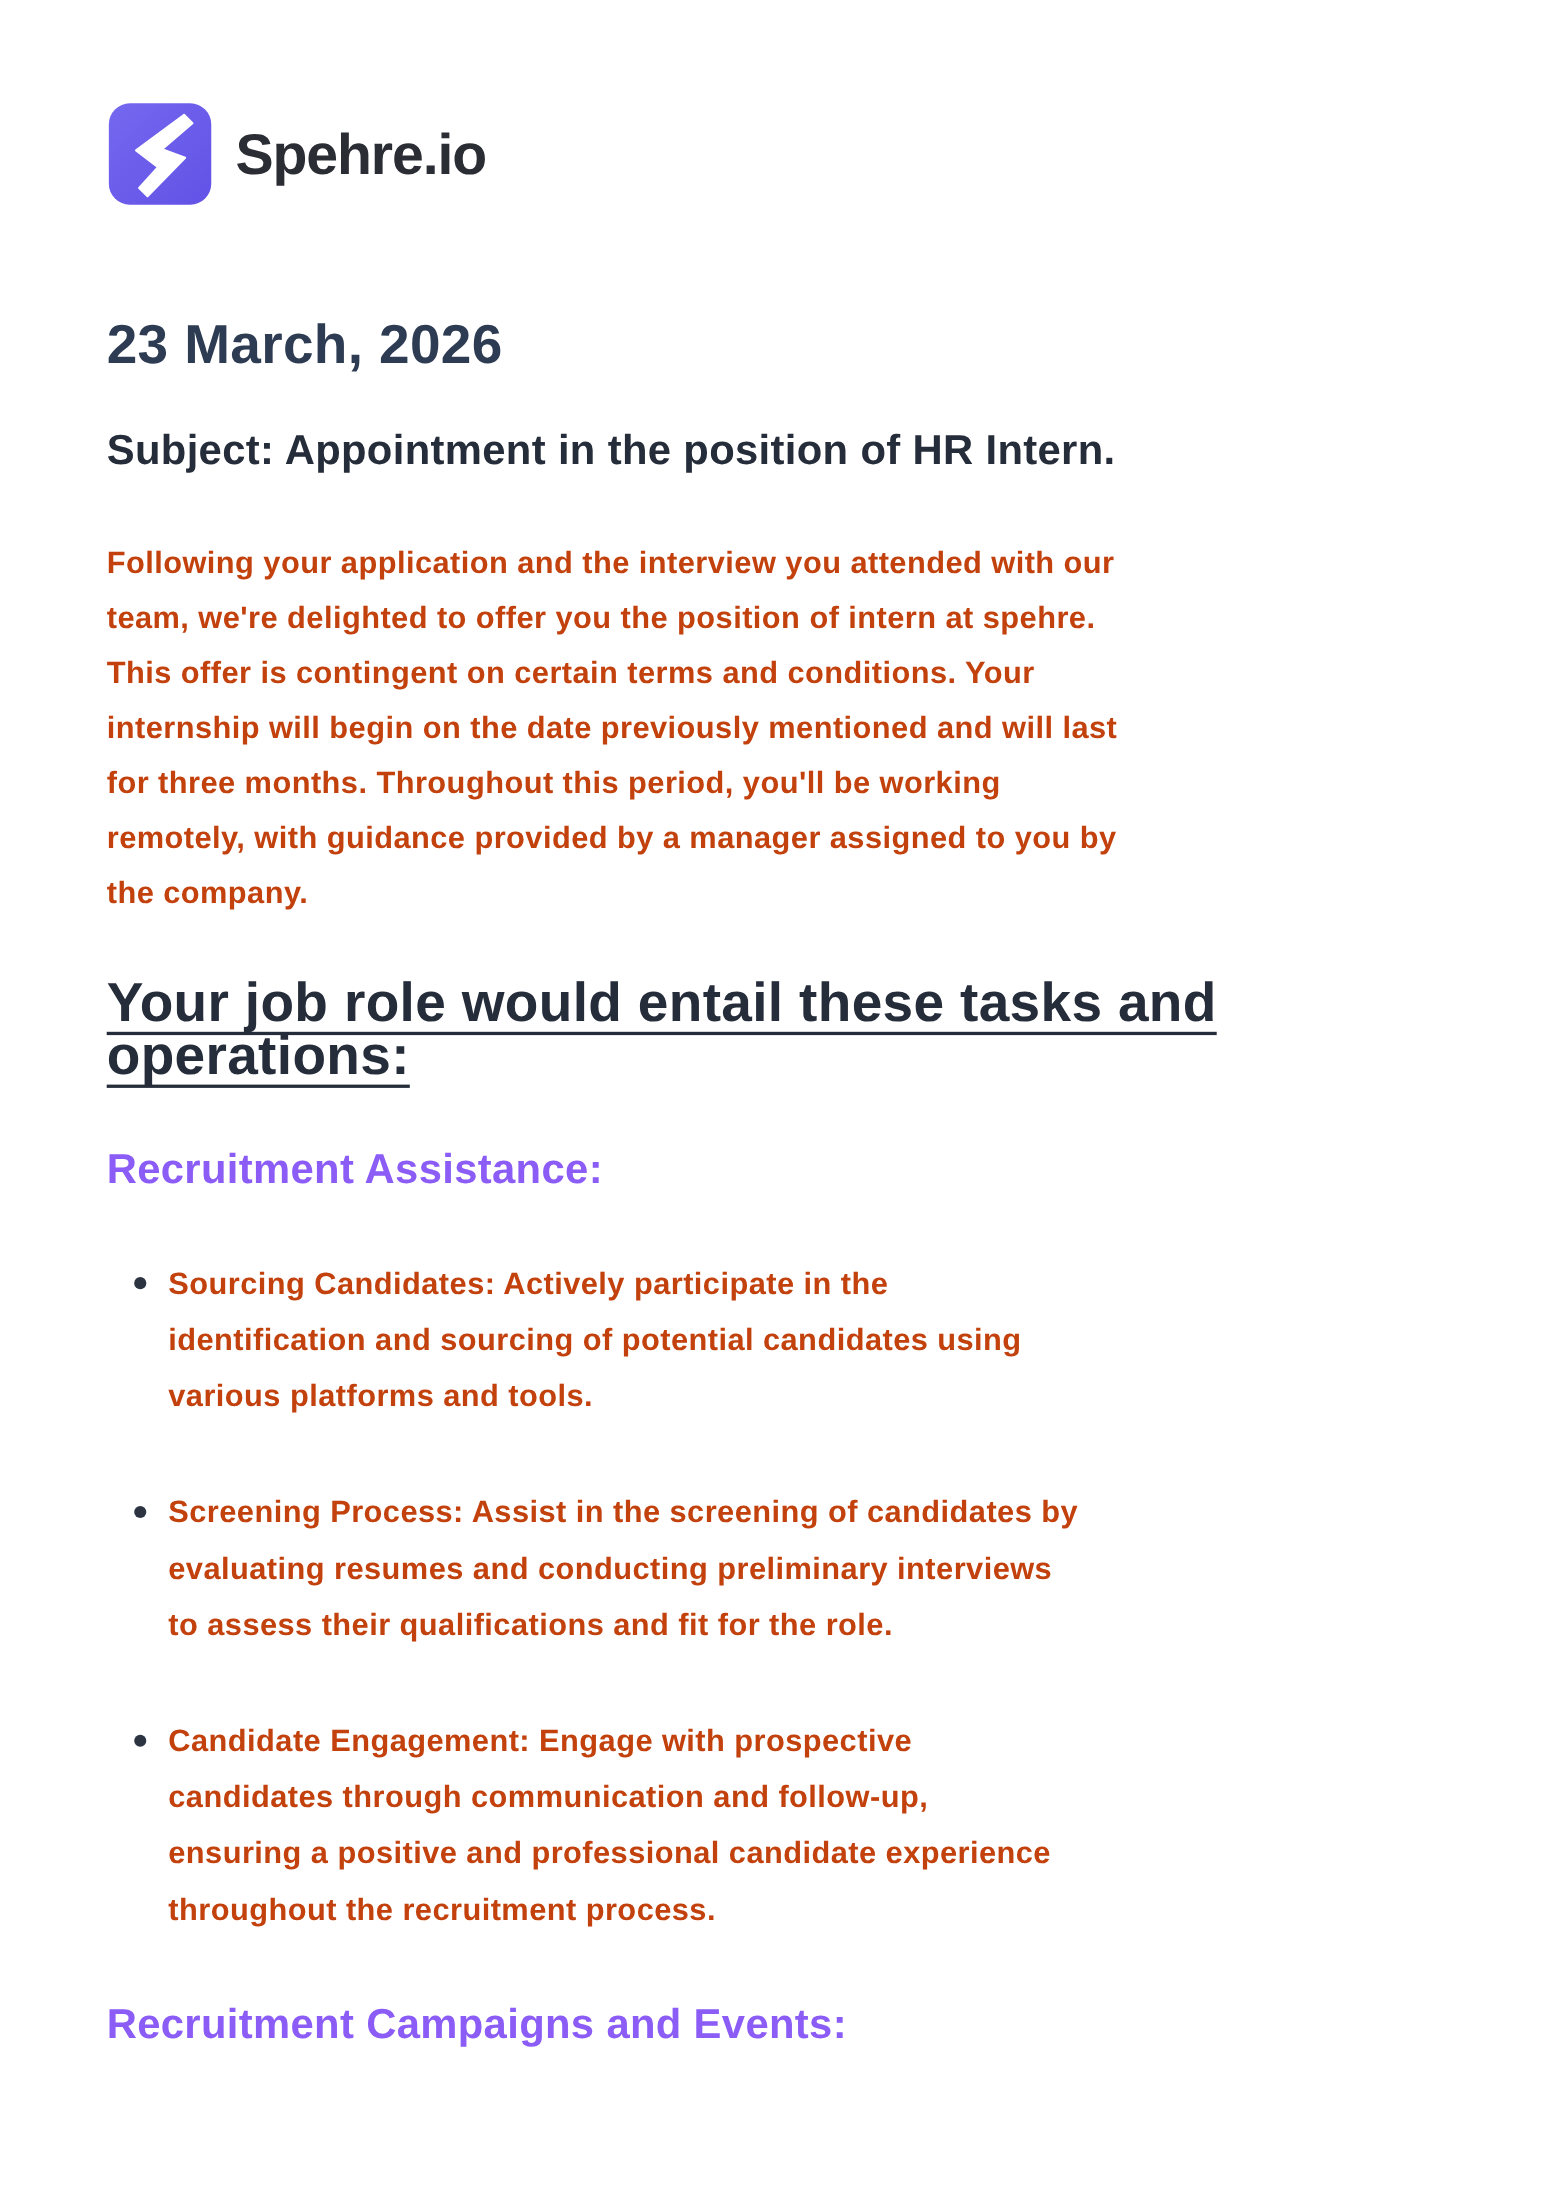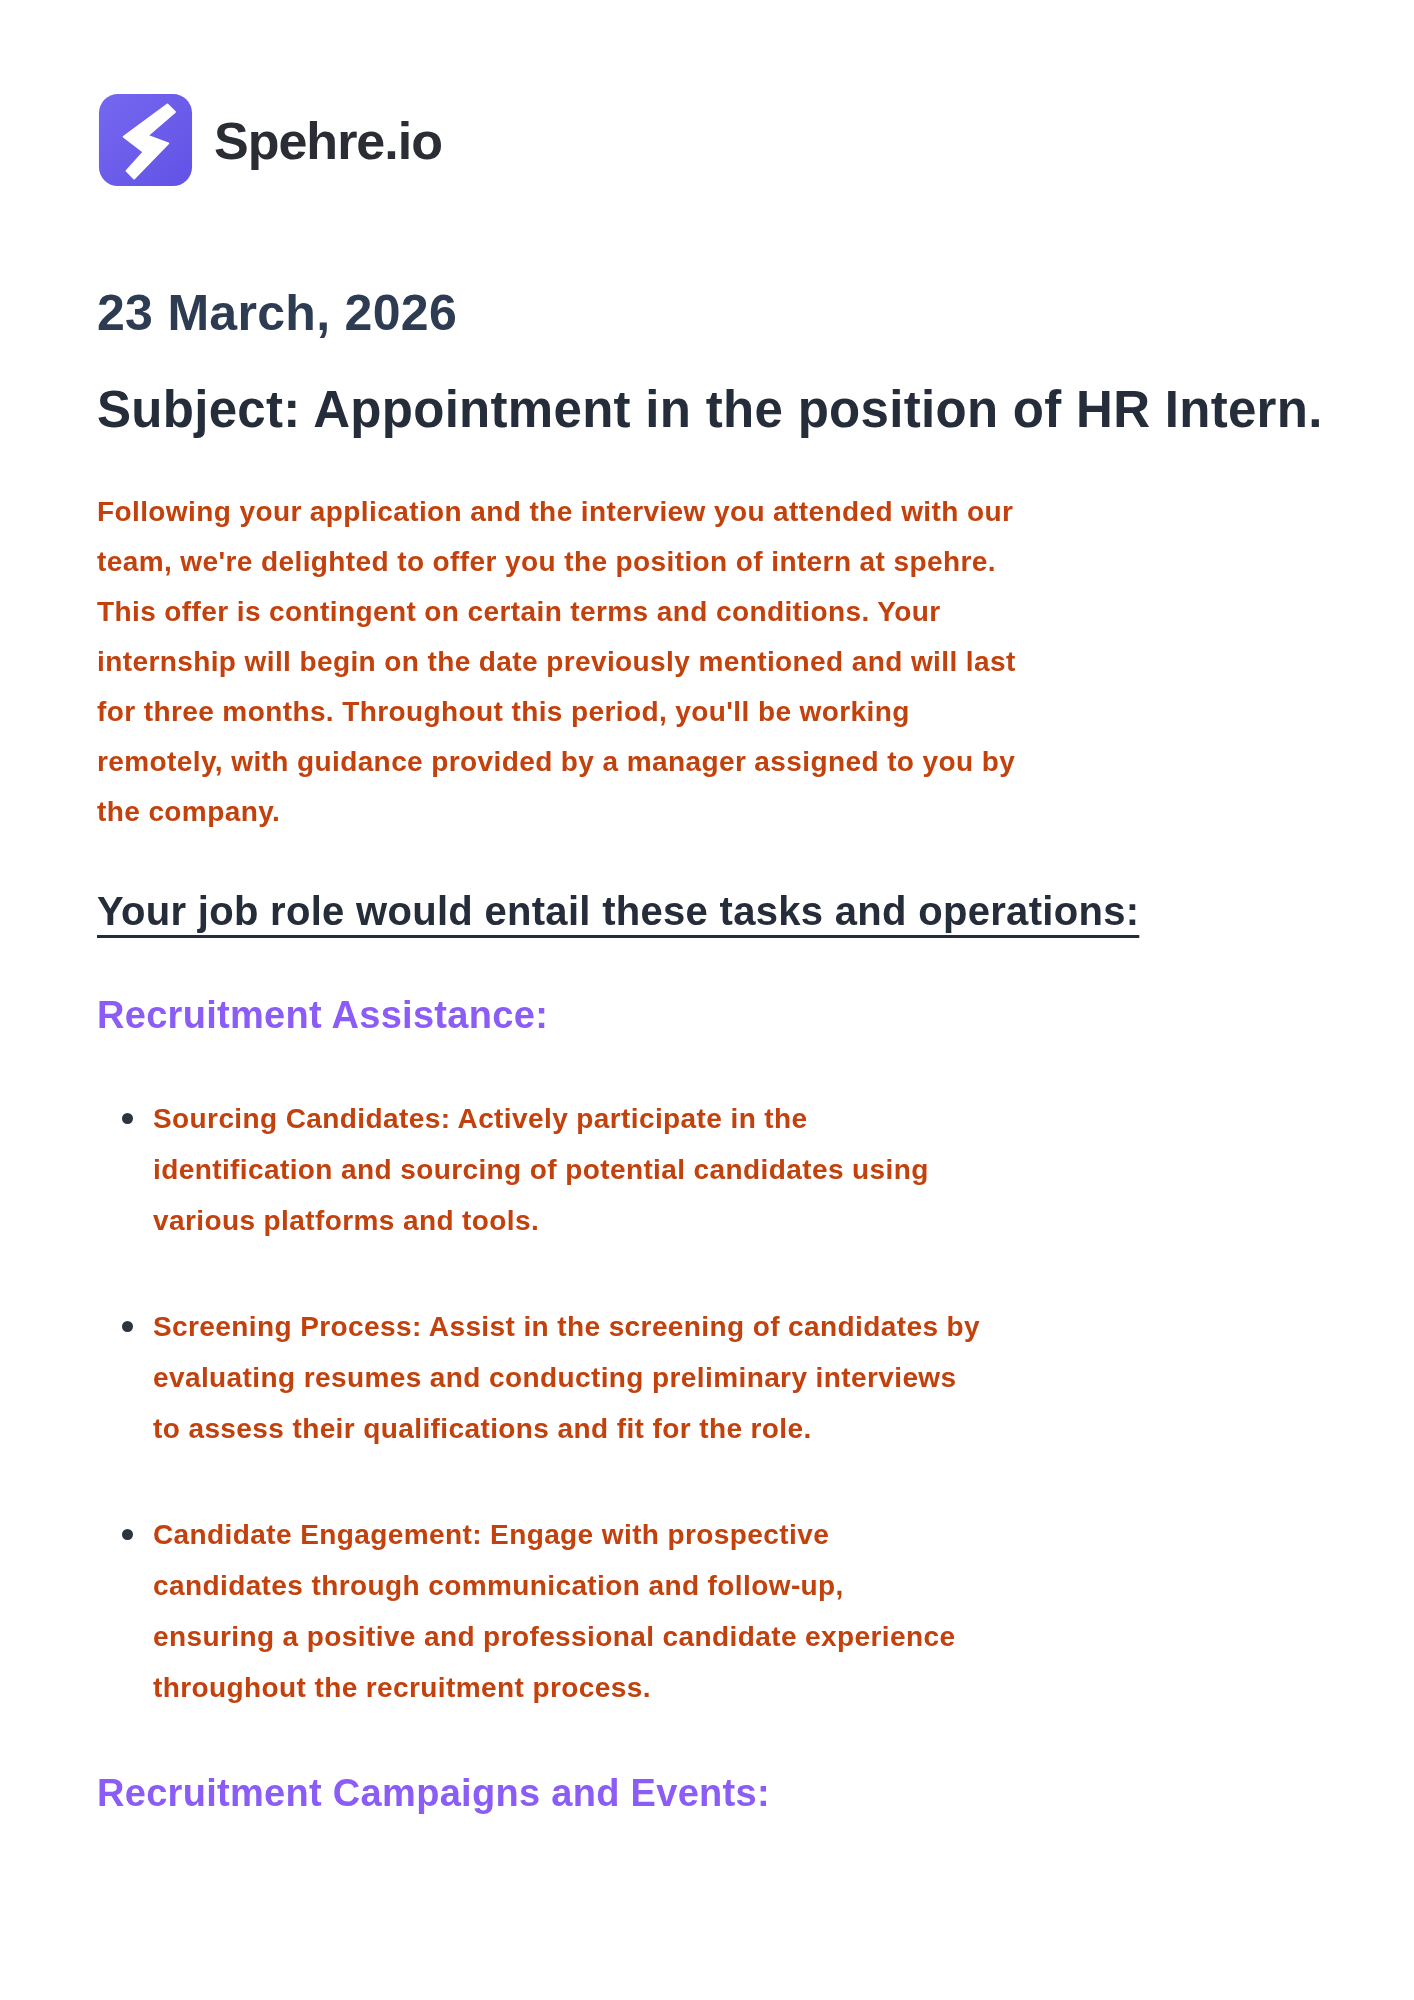--- a/index.html
+++ b/index.html
@@ -43,41 +43,41 @@
   .date-block p {
     margin: 0;
     font-size: 50px;
     font-weight: 700;
     line-height: 50px;
     color: #2e3c53;
     letter-spacing: 0.3px;
   }
   .subject {
     margin: 48px 0 0 0;
-    font-size: 51px;
+    font-size: 38px;
     font-weight: 700;
     line-height: 48px;
     color: #262d3a;
     letter-spacing: 0.3px;
   }
   .body-text {
     font-size: 28px;
     font-weight: 700;
     line-height: 50px;
     color: #c2410c;
     letter-spacing: 0.4px;
     white-space: pre-line;
   }
   p.body-text {
     margin: 53px 0 0 0;
     max-width: 1235px;
   }
   .tasks-heading {
     margin: 50px 0 0 0;
-    font-size: 40px;
+    font-size: 50px;
     font-weight: 700;
     line-height: 48px;
     color: #262d3a;
     letter-spacing: 0.3px;
     text-decoration: underline;
     text-decoration-thickness: 3px;
     text-underline-offset: 10px;
   }
   .section-heading {
     margin: 56px 0 0 0;

